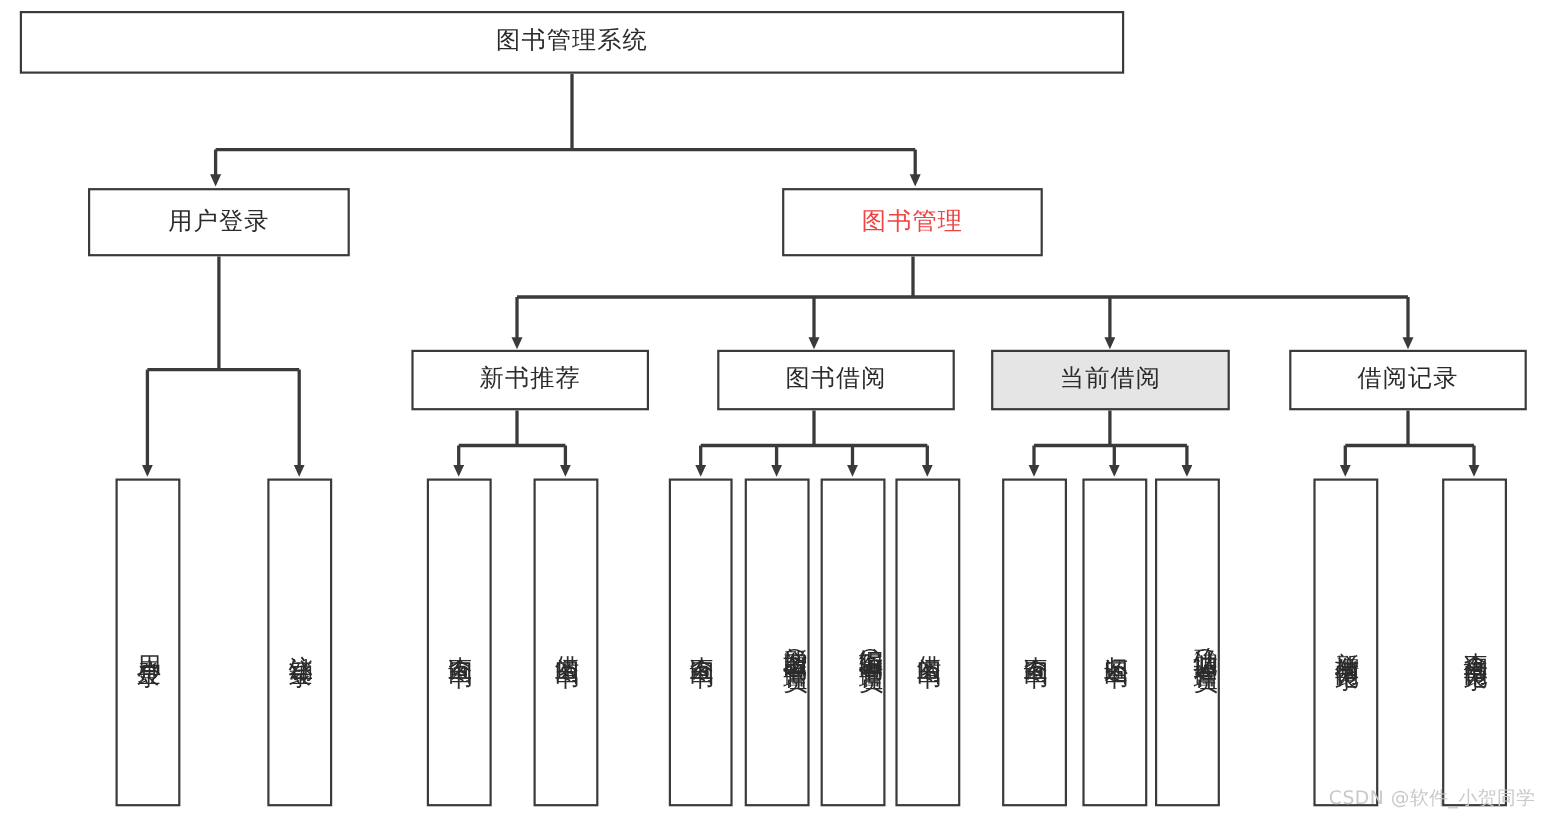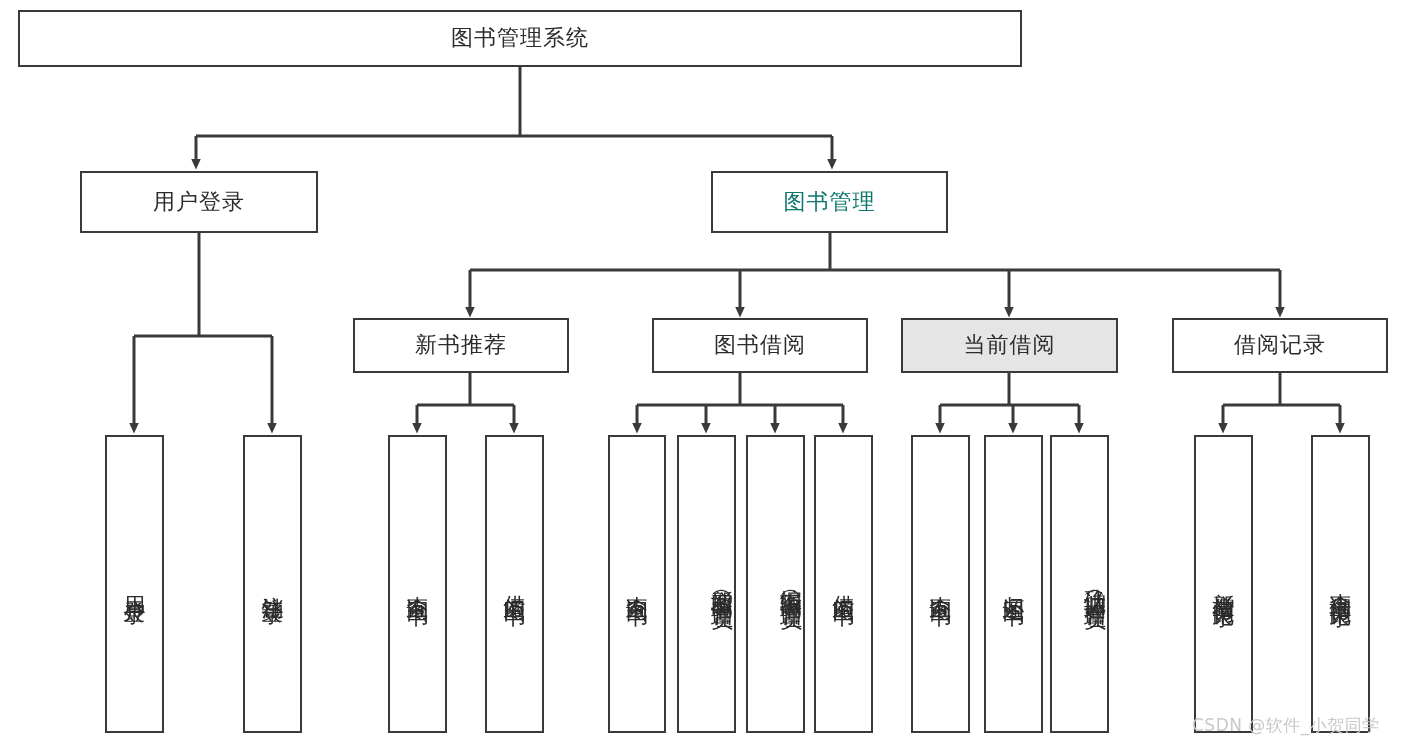--- a/index.html
+++ b/index.html
@@ -122,36 +122,36 @@
       <path d="M1280,373 L1280,405"></path>
       <path d="M1223,405 L1340,405"></path>
       <path d="M1223,405 L1223,424" marker-end="url(#arrow)"></path>
       <path d="M1340,405 L1340,424" marker-end="url(#arrow)"></path>
     </g>
   </svg>
 
   <div class="node horiz" style="left: 18px; top: 10px; width: 1004px; height: 57px; border-color: rgb(58, 58, 58); background: rgb(255, 255, 255); color: rgb(43, 43, 43);">图书管理系统</div>
 
   <div class="node horiz" style="left: 80px; top: 171px; width: 238px; height: 62px; border-color: rgb(58, 58, 58); background: rgb(255, 255, 255); color: rgb(43, 43, 43);">用户登录</div>
-  <div class="node horiz" style="left: 711px; top: 171px; width: 237px; height: 62px; border-color: rgb(58, 58, 58); background: rgb(255, 255, 255); color: #0f766e;">图书管理</div>
+  <div class="node horiz" style="left: 711px; top: 171px; width: 237px; height: 62px; border-color: rgb(58, 58, 58); background: rgb(255, 255, 255); color: #ef4444;">图书管理</div>
 
-  <div class="node horiz" style="left: 353px; top: 318px; width: 216px; height: 55px; border-color: rgb(58, 58, 58); background: rgb(255, 255, 255); color: rgb(43, 43, 43);">新书推荐</div>
+  <div class="node horiz" style="left: 374px; top: 318px; width: 216px; height: 55px; border-color: rgb(58, 58, 58); background: rgb(255, 255, 255); color: rgb(43, 43, 43);">新书推荐</div>
   <div class="node horiz" style="left: 652px; top: 318px; width: 216px; height: 55px; border-color: rgb(58, 58, 58); background: rgb(255, 255, 255); color: rgb(43, 43, 43);">图书借阅</div>
   <div class="node horiz" style="left: 901px; top: 318px; width: 217px; height: 55px; border-color: rgb(58, 58, 58); background: #e5e5e5; color: rgb(43, 43, 43);">当前借阅</div>
   <div class="node horiz" style="left: 1172px; top: 318px; width: 216px; height: 55px; border-color: rgb(58, 58, 58); background: rgb(255, 255, 255); color: rgb(43, 43, 43);">借阅记录</div>
 
   <div class="node vert midalign" style="left: 105px; top: 435px; width: 59px; height: 298px; border-color: rgb(58, 58, 58); background: rgb(255, 255, 255); color: rgb(43, 43, 43);">用户登录</div>
   <div class="node vert midalign" style="left: 243px; top: 435px; width: 59px; height: 298px; border-color: rgb(58, 58, 58); background: rgb(255, 255, 255); color: rgb(43, 43, 43);">注销登录</div>
   <div class="node vert midalign" style="left: 388px; top: 435px; width: 59px; height: 298px; border-color: rgb(58, 58, 58); background: rgb(255, 255, 255); color: rgb(43, 43, 43);">查询图书</div>
   <div class="node vert midalign" style="left: 485px; top: 435px; width: 59px; height: 298px; border-color: rgb(58, 58, 58); background: rgb(255, 255, 255); color: rgb(43, 43, 43);">借阅图书</div>
   <div class="node vert midalign" style="left: 608px; top: 435px; width: 58px; height: 298px; border-color: rgb(58, 58, 58); background: rgb(255, 255, 255); color: rgb(43, 43, 43);">查询图书</div>
   <div class="node vert topalign" style="left: 677px; top: 435px; width: 59px; height: 298px; border-color: rgb(58, 58, 58); background: rgb(255, 255, 255); color: rgb(43, 43, 43);">新增图书（管理员）</div>
   <div class="node vert topalign" style="left: 746px; top: 435px; width: 59px; height: 298px; border-color: rgb(58, 58, 58); background: rgb(255, 255, 255); color: rgb(43, 43, 43);">编辑图书（管理员）</div>
   <div class="node vert midalign" style="left: 814px; top: 435px; width: 59px; height: 298px; border-color: rgb(58, 58, 58); background: rgb(255, 255, 255); color: rgb(43, 43, 43);">借阅图书</div>
   <div class="node vert midalign" style="left: 911px; top: 435px; width: 59px; height: 298px; border-color: rgb(58, 58, 58); background: rgb(255, 255, 255); color: rgb(43, 43, 43);">查询图书</div>
   <div class="node vert midalign" style="left: 984px; top: 435px; width: 59px; height: 298px; border-color: rgb(58, 58, 58); background: rgb(255, 255, 255); color: rgb(43, 43, 43);">归还图书</div>
   <div class="node vert topalign" style="left: 1050px; top: 435px; width: 59px; height: 298px; border-color: rgb(58, 58, 58); background: rgb(255, 255, 255); color: rgb(43, 43, 43);">确认归还（管理员）</div>
   <div class="node vert midalign" style="left: 1194px; top: 435px; width: 59px; height: 298px; border-color: rgb(58, 58, 58); background: rgb(255, 255, 255); color: rgb(43, 43, 43);">新增借阅记录</div>
   <div class="node vert midalign" style="left: 1311px; top: 435px; width: 59px; height: 298px; border-color: rgb(58, 58, 58); background: rgb(255, 255, 255); color: rgb(43, 43, 43);">查询借阅记录</div>
 
-  <div class="watermark" style="color: rgb(201, 201, 201);">CSDN @软件_小贺同学</div>
+  <div class="watermark" style="color: rgb(201, 201, 201); margin-left: 16px;">CSDN @软件_小贺同学</div>
 
 </div>
 
 </body></html>

